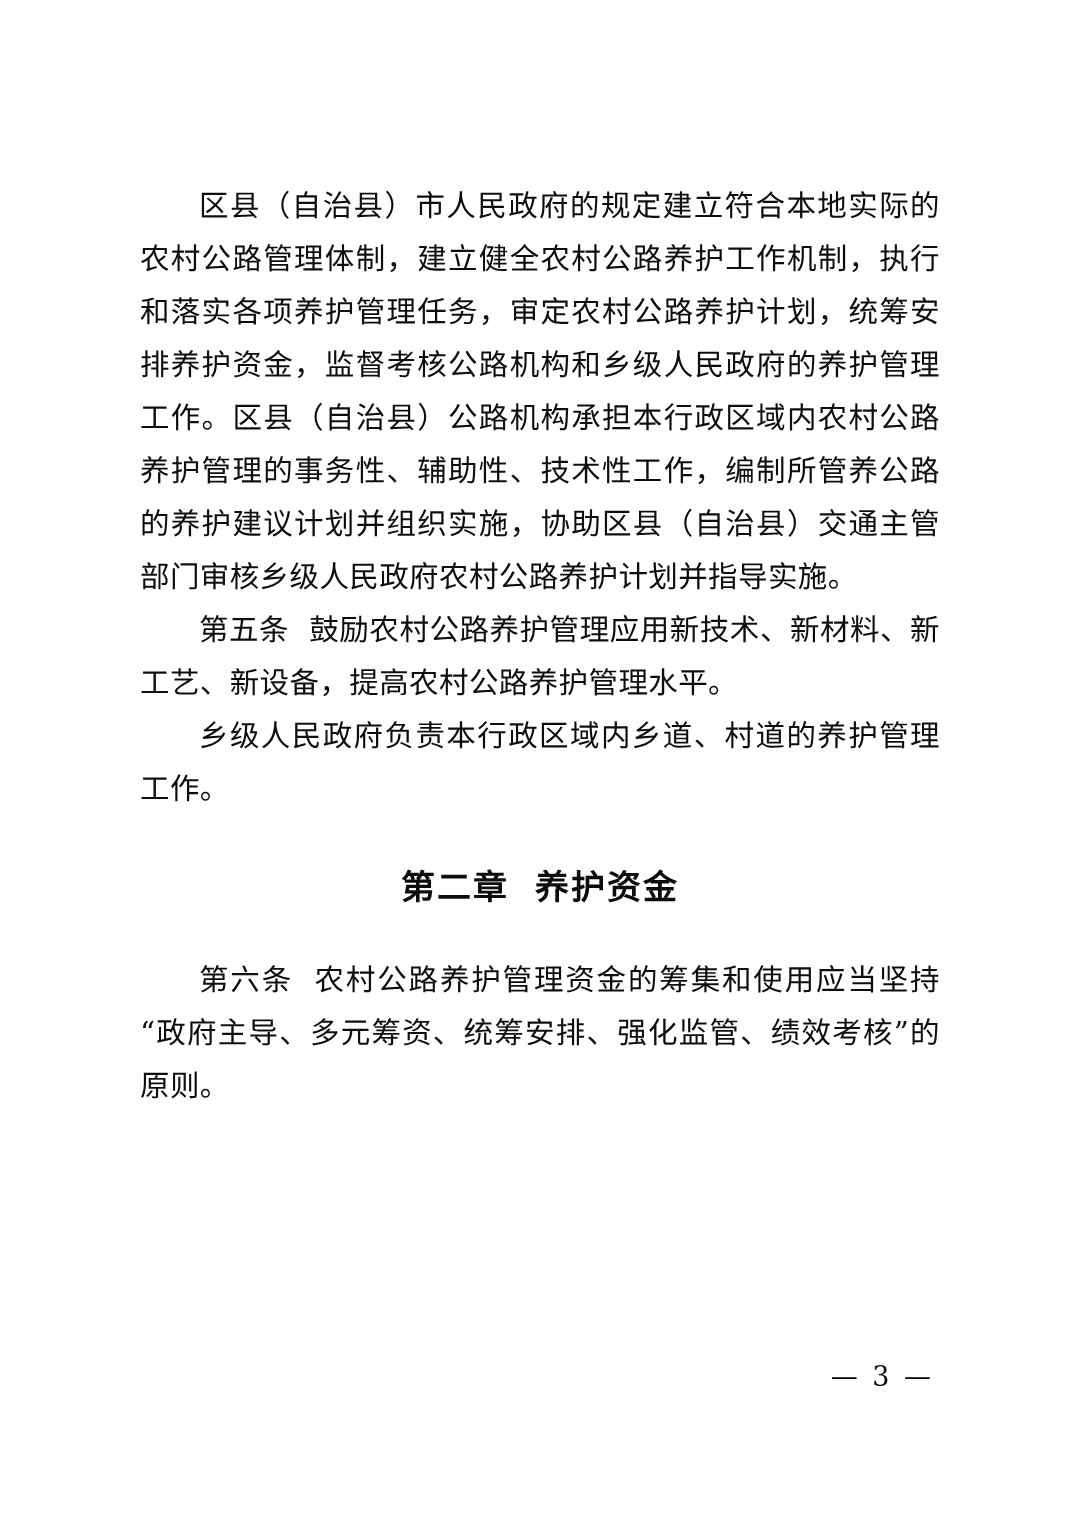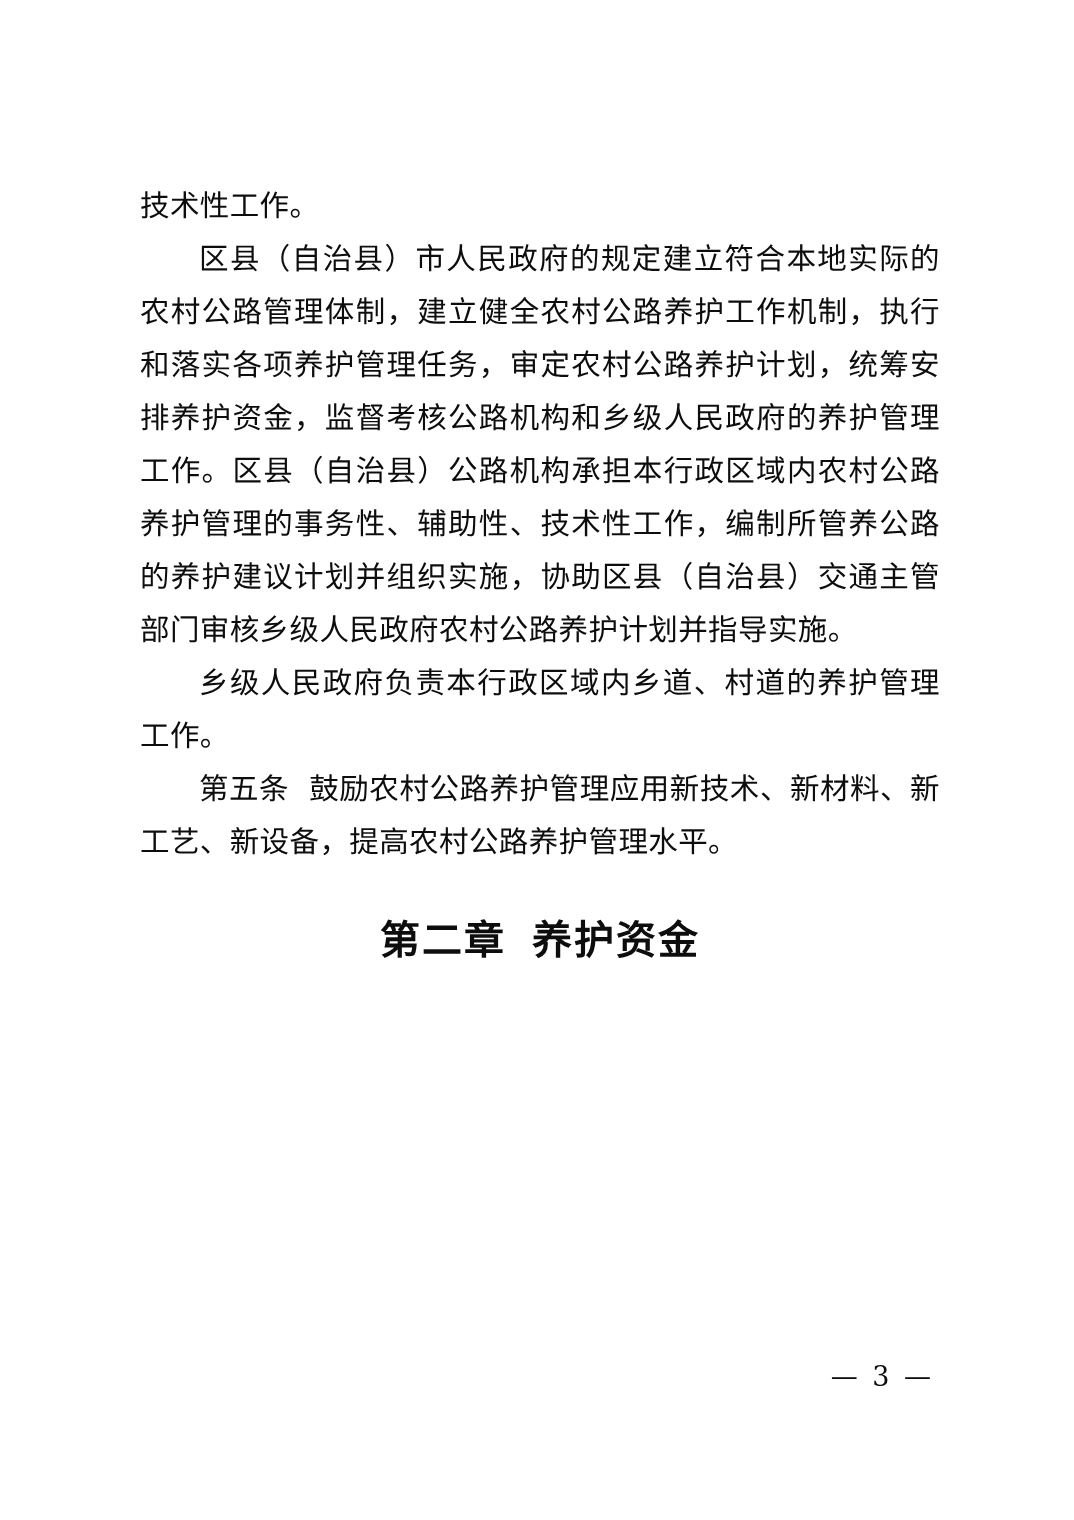--- a/index.html
+++ b/index.html
@@ -31,21 +31,21 @@
     text-align: justify;
     text-justify: inter-ideograph;
     letter-spacing: 0.4px;
   }
   p.indent {
     text-indent: 2em;
   }
   .chapter-heading {
     margin: 48px 0 44px 0;
     text-align: center;
-    font-size: 40px;
+    font-size: 34px;
     font-weight: bold;
     font-family: "DejaVu Sans", "Liberation Sans", sans-serif;
     letter-spacing: 2px;
     line-height: 46px;
   }
   .chapter-heading .gap {
     display: inline-block;
     width: 26px;
   }
   .art-label {
@@ -65,33 +65,35 @@
     color: #0d0d0d;
   }
 </style>
 </head>
 <body>
 
 <div class="page">
 
   <div class="content">
 
-    <p class="para">技术性工作。</p>
 
 
     <p class="para indent">区县（自治县）市人民政府的规定建立符合本地实际的农村公路管理体制，建立健全农村公路养护工作机制，执行和落实各项养护管理任务，审定农村公路养护计划，统筹安排养护资金，监督考核公路机构和乡级人民政府的养护管理工作。区县（自治县）公路机构承担本行政区域内农村公路养护管理的事务性、辅助性、技术性工作，编制所管养公路的养护建议计划并组织实施，协助区县（自治县）交通主管部门审核乡级人民政府农村公路养护计划并指导实施。</p>
-
-    <p class="para indent">乡级人民政府负责本行政区域内乡道、村道的养护管理工作。</p>
 
     <p class="para indent">
       <span class="art-label">第五条</span><span class="art-gap"></span><span>鼓励农村公路养护管理应用新技术、新材料、新工艺、新设备，提高农村公路养护管理水平。</span>
     </p>
 
+    <p class="para indent">乡级人民政府负责本行政区域内乡道、村道的养护管理工作。</p>
+
     <div class="chapter-heading">
       <span>第二章</span><span class="gap"></span><span>养护资金</span>
     </div>
 
+    <p class="para indent">
+      <span class="art-label">第六条</span><span class="art-gap"></span><span>农村公路养护管理资金的筹集和使用应当坚持“政府主导、多元筹资、统筹安排、强化监管、绩效考核”的原则。</span>
+    </p>
 
   </div>
 
   <div class="page-number">— 3 —</div>
 
 </div>
 
 </body></html>

